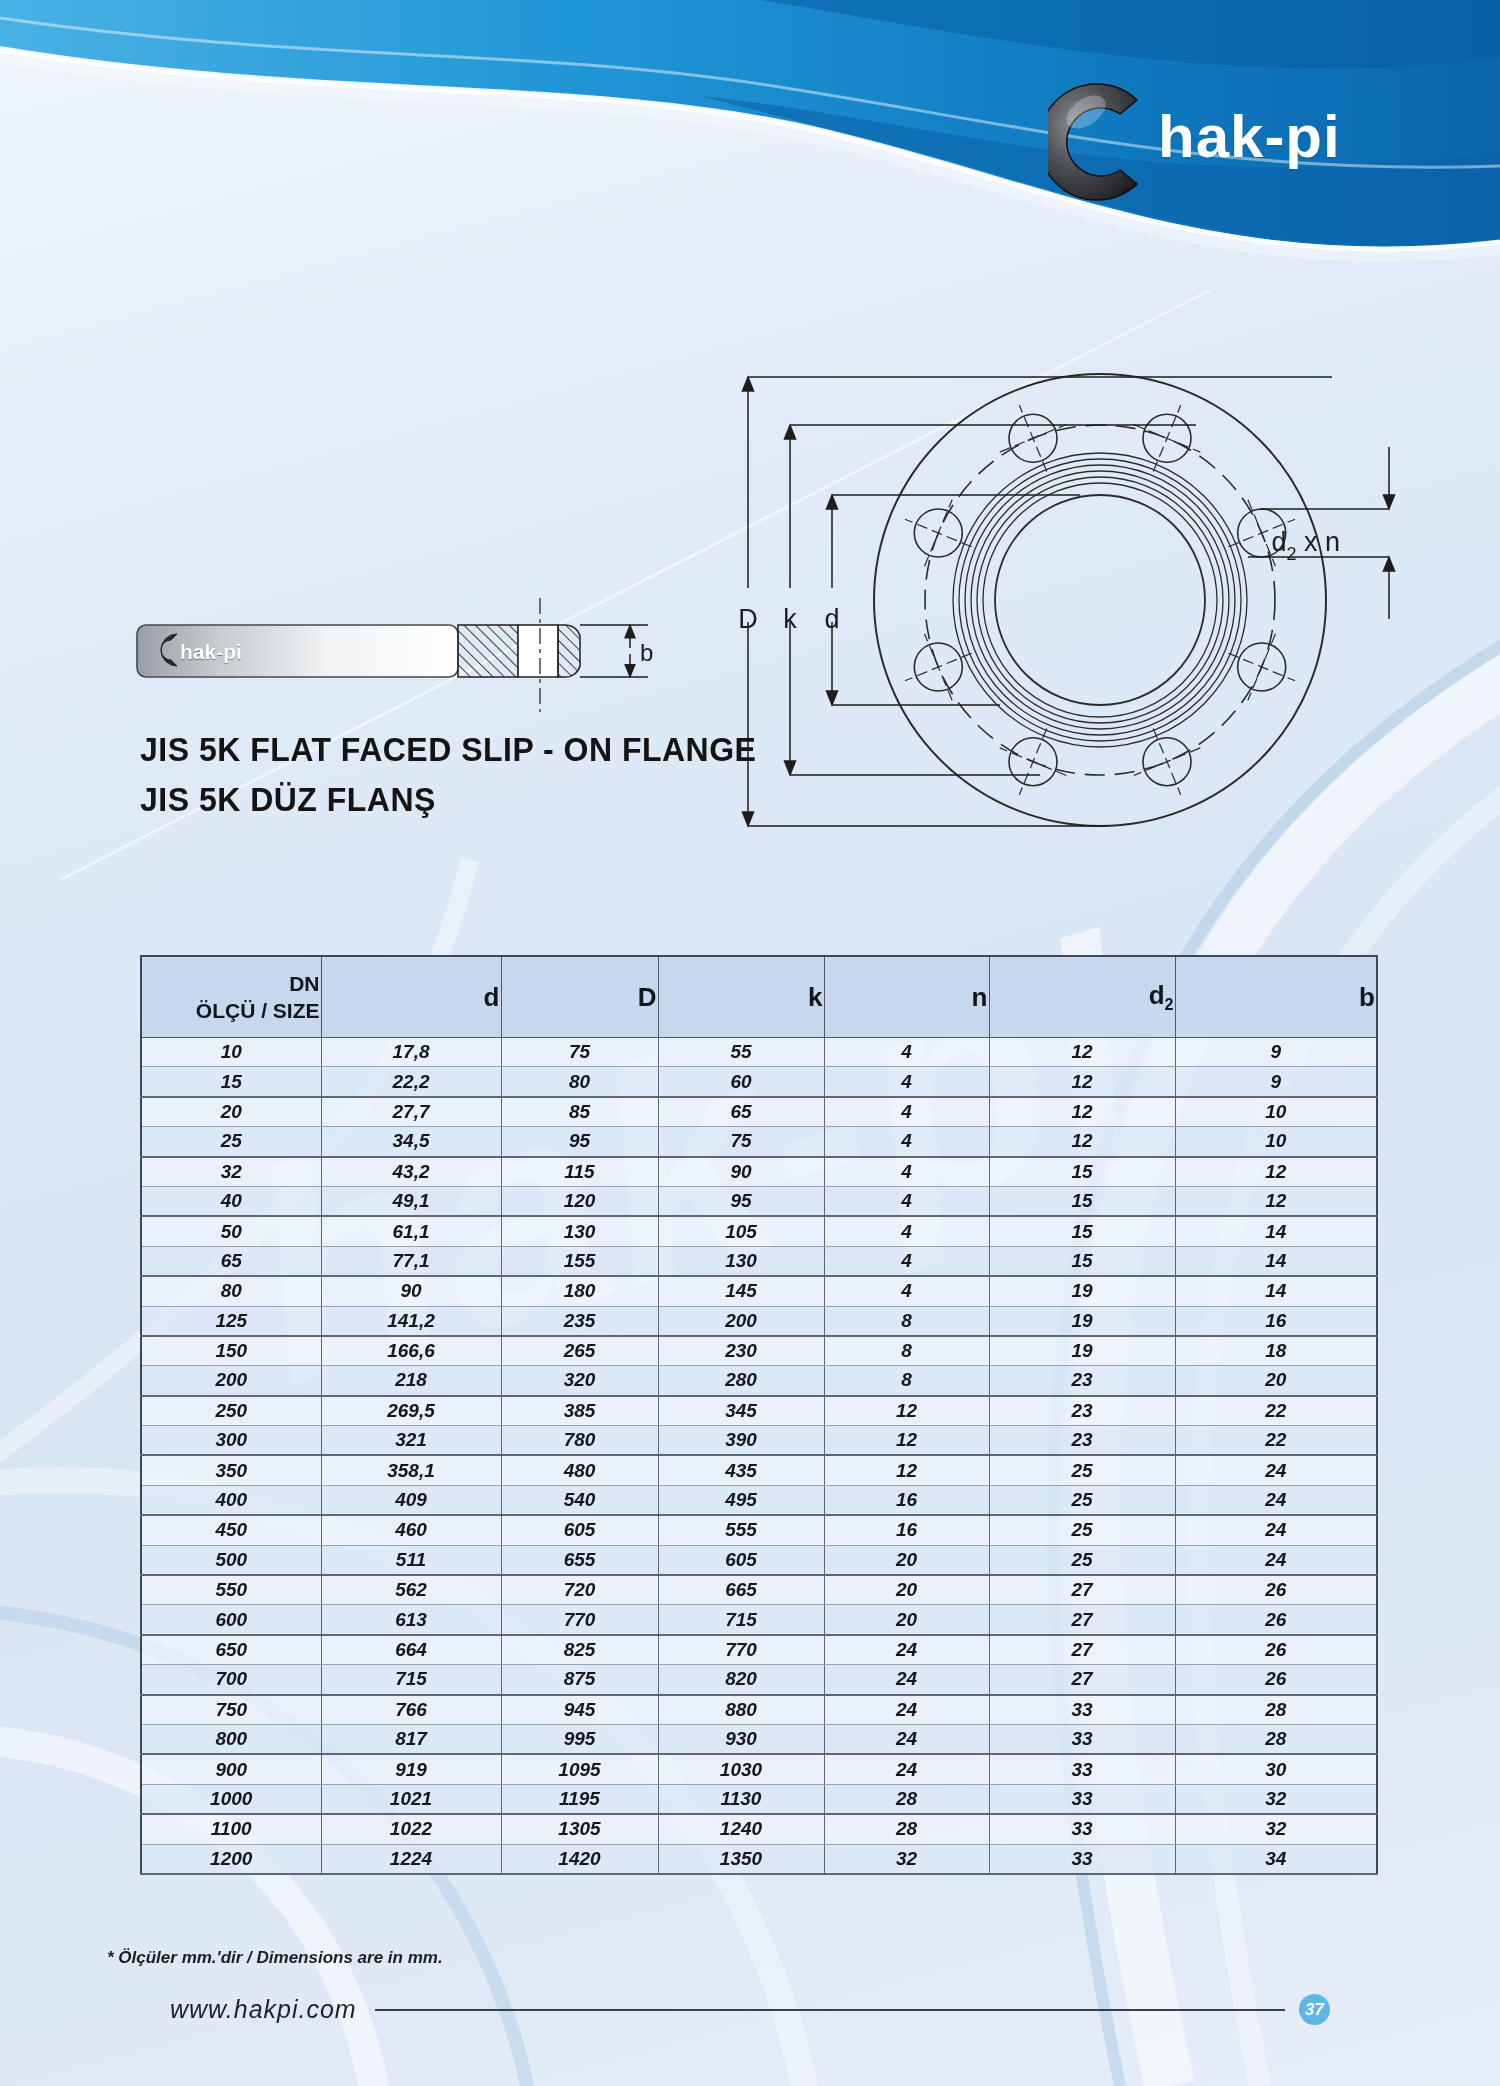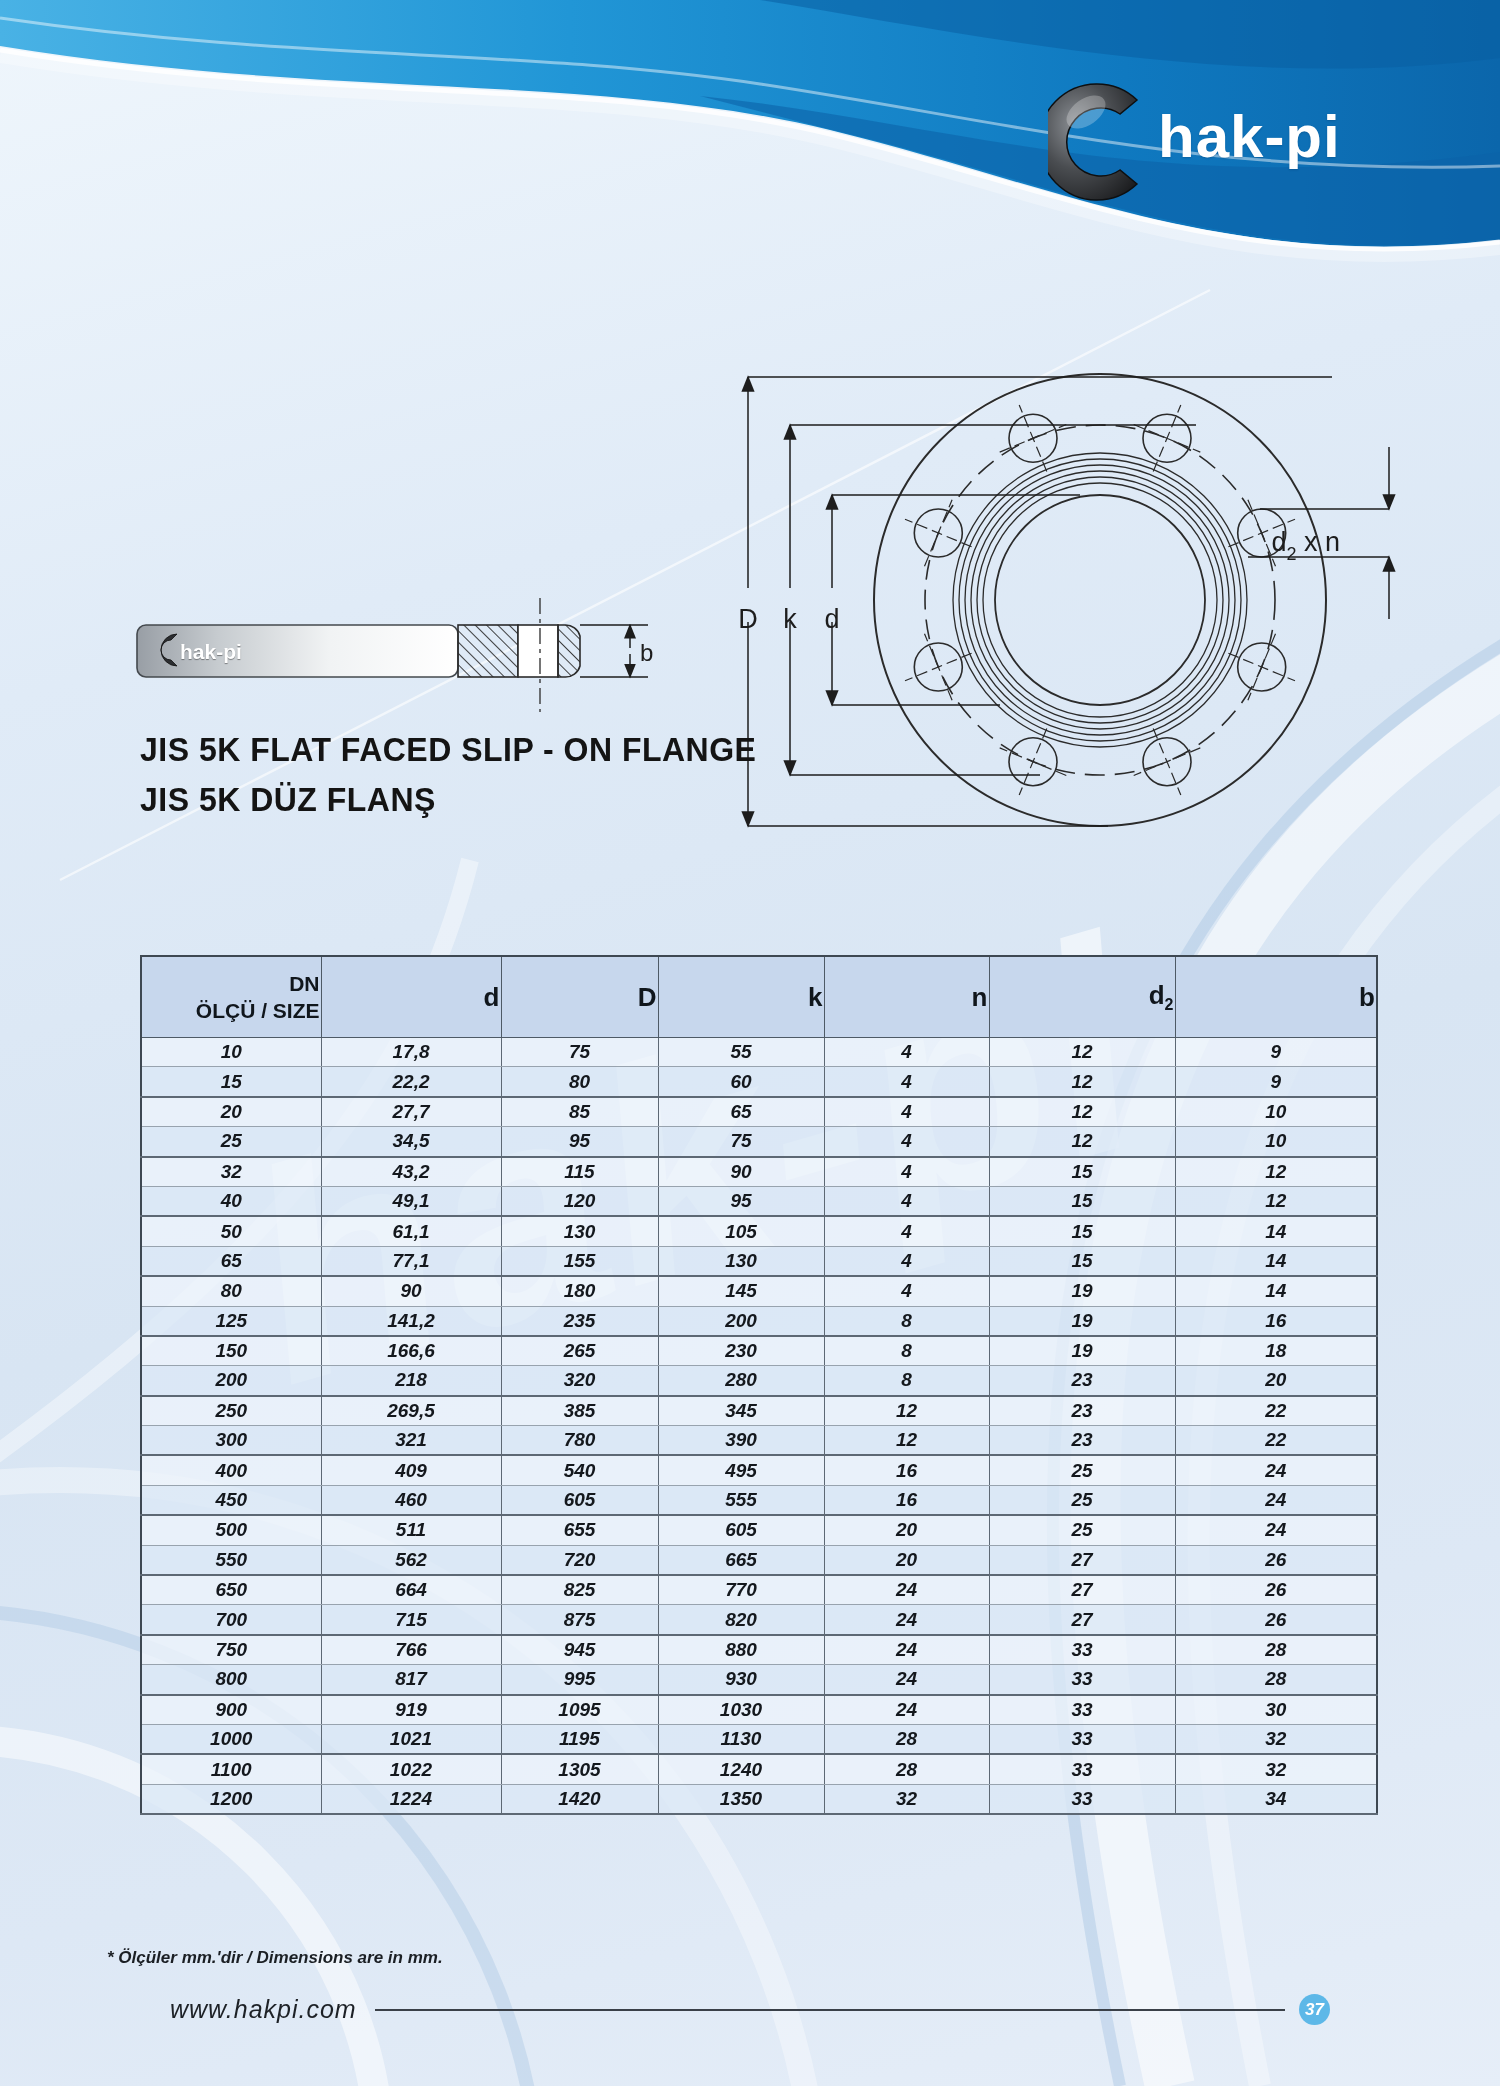--- a/index.html
+++ b/index.html
@@ -358,20 +358,29 @@
         <tr>
           <td>300</td>
           <td>321</td>
           <td>780</td>
           <td>390</td>
           <td>12</td>
           <td>23</td>
           <td>22</td>
         </tr>
         <tr>
+          <td>350</td>
+          <td>358,1</td>
+          <td>480</td>
+          <td>435</td>
+          <td>12</td>
+          <td>25</td>
+          <td>24</td>
+        </tr>
+        <tr>
           <td>400</td>
           <td>409</td>
           <td>540</td>
           <td>495</td>
           <td>16</td>
           <td>25</td>
           <td>24</td>
         </tr>
         <tr>
           <td>450</td>
@@ -394,20 +403,29 @@
         <tr>
           <td>550</td>
           <td>562</td>
           <td>720</td>
           <td>665</td>
           <td>20</td>
           <td>27</td>
           <td>26</td>
         </tr>
         <tr>
+          <td>600</td>
+          <td>613</td>
+          <td>770</td>
+          <td>715</td>
+          <td>20</td>
+          <td>27</td>
+          <td>26</td>
+        </tr>
+        <tr>
           <td>650</td>
           <td>664</td>
           <td>825</td>
           <td>770</td>
           <td>24</td>
           <td>27</td>
           <td>26</td>
         </tr>
         <tr>
           <td>700</td>

